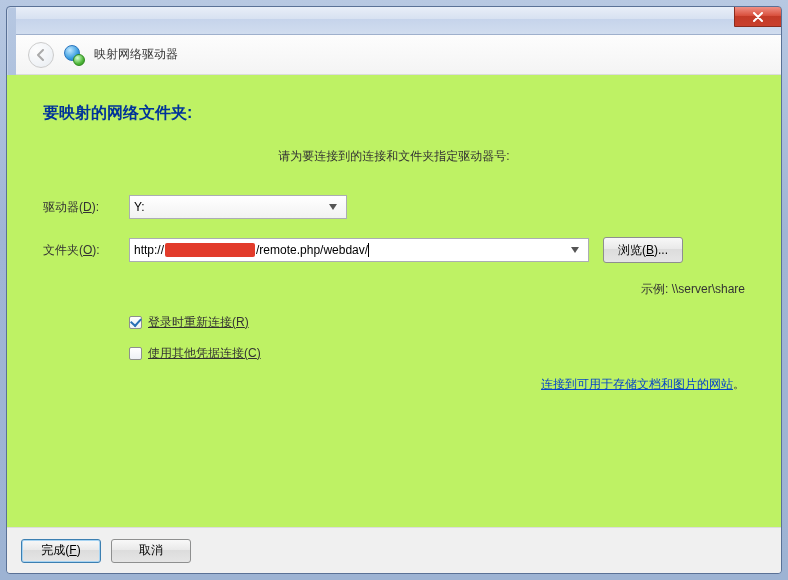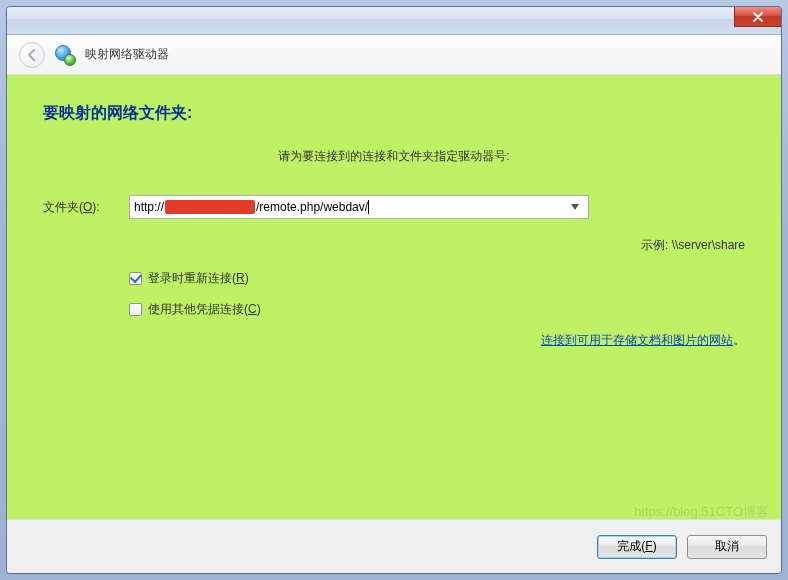--- a/index.html
+++ b/index.html
@@ -13,20 +13,21 @@
     overflow: hidden;
     position: relative;
   }
   .window {
     position: absolute;
     left: 6px; top: 6px; right: 6px; bottom: 6px;
     border: 1px solid #5a7196;
     border-radius: 4px;
     overflow: hidden;
     box-shadow: 0 0 0 1px rgba(255,255,255,0.25) inset;
+    padding-left: 9px;
   }
   
   .titlebar {
     height: 28px;
     background: linear-gradient(180deg, #e8eef8 0%, #d7e1f1 45%, #c6d4eb 46%, #d1ddef 100%);
     border-bottom: 1px solid #9fb0cc;
     position: relative;
   }
   .close-btn {
     position: absolute;
@@ -153,20 +154,21 @@
     border-radius: 3px;
     font-family: inherit; font-size: 12px;
     cursor: pointer;
   }
   .indent { padding-left: 86px; text-align: right; }
   .example { color: #333; margin-bottom: 16px; }
   .checkbox-row {
     display: flex; align-items: center; gap: 6px;
     margin-bottom: 14px;
     color: #333;
+    text-decoration: underline;
   }
   .chk {
     width: 13px; height: 13px;
     border: 1px solid #8e8f8f;
     background: linear-gradient(180deg, #fff 0%, #eef1f5 100%);
     border-radius: 2px;
     display: flex; align-items: center; justify-content: center;
     cursor: pointer;
   }
   .chk.checked::after {
@@ -182,24 +184,24 @@
   .link-row a {
     color: #0645c8;
     text-decoration: underline;
     cursor: pointer;
   }
   .link-row .period { color: #333; }
   
   .footer {
     position: absolute;
     left: 0; right: 0; bottom: 0;
-    height: 54px;
+    height: 46px;
     background: #f0f0f0;
     border-top: 1px solid #dcdcdc;
-    display: flex; justify-content: flex-end; align-items: center;
+    display: flex; align-items: center;
     padding: 0 14px;
     gap: 10px;
   }
   .dlg-btn {
     height: 24px;
     min-width: 80px;
     border: 1px solid #8e8f8f;
     background: linear-gradient(180deg, #f8f8f8 0%, #e9e9e9 45%, #dcdcdc 46%, #e5e5e5 100%);
     border-radius: 3px;
     font-family: inherit; font-size: 12px;
@@ -240,38 +242,54 @@
       <div class="globe"></div>
       <div class="arrow"></div>
     </div>
     <span class="header-title">映射网络驱动器</span>
   </div>
 
   <div class="content">
     <h1 class="main-heading">要映射的网络文件夹:</h1>
     <div class="instruction">请为要连接到的连接和文件夹指定驱动器号:</div>
 
+    <div class="form-row">
+      <div class="form-label">
+        <span>驱动器(</span><span class="akey">D</span><span>):</span>
+      </div>
+      <div class="dropdown">
+        <span class="dd-text">Y:</span>
+        <span class="dd-btn">
+          <svg viewBox="0 0 8 6">
+              <path d="M0 0 L8 0 L4 6 Z" fill="#555"></path>
+            </svg>
+        </span>
+      </div>
+    </div>
 
     <div class="form-row">
       <div class="form-label">
         <span>文件夹(</span><span class="akey">O</span><span>):</span>
       </div>
       <div class="combo">
         <span class="dd-text">
           <span>http://</span>
             <span class="redact"></span>
             <span>/remote.php/webdav/</span>
             <span class="cursor-bar"></span>
         </span>
         <span class="dd-btn">
           <svg viewBox="0 0 8 6">
               <path d="M0 0 L8 0 L4 6 Z" fill="#555"></path>
             </svg>
         </span>
       </div>
+      <button class="browse-btn">
+        <span>浏览(</span><span class="akey">B</span><span>)...</span>
+      </button>
     </div>
 
     <div class="indent example">示例: \\server\share</div>
 
     <div class="indent checkbox-row">
       <span class="chk checked"></span>
       <span>
         <span>登录时重新连接(</span><span class="akey">R</span><span>)</span>
       </span>
     </div>
@@ -288,14 +306,13 @@
     </div>
   </div>
 
   <div class="footer">
     <button class="dlg-btn default">
       <span>完成(</span><span class="akey">F</span><span>)</span>
     </button>
     <button class="dlg-btn">取消</button>
   </div>
 
-  <div class="watermark">https://blog.51CTO博客</div>
 </div>
 
 </body></html>

